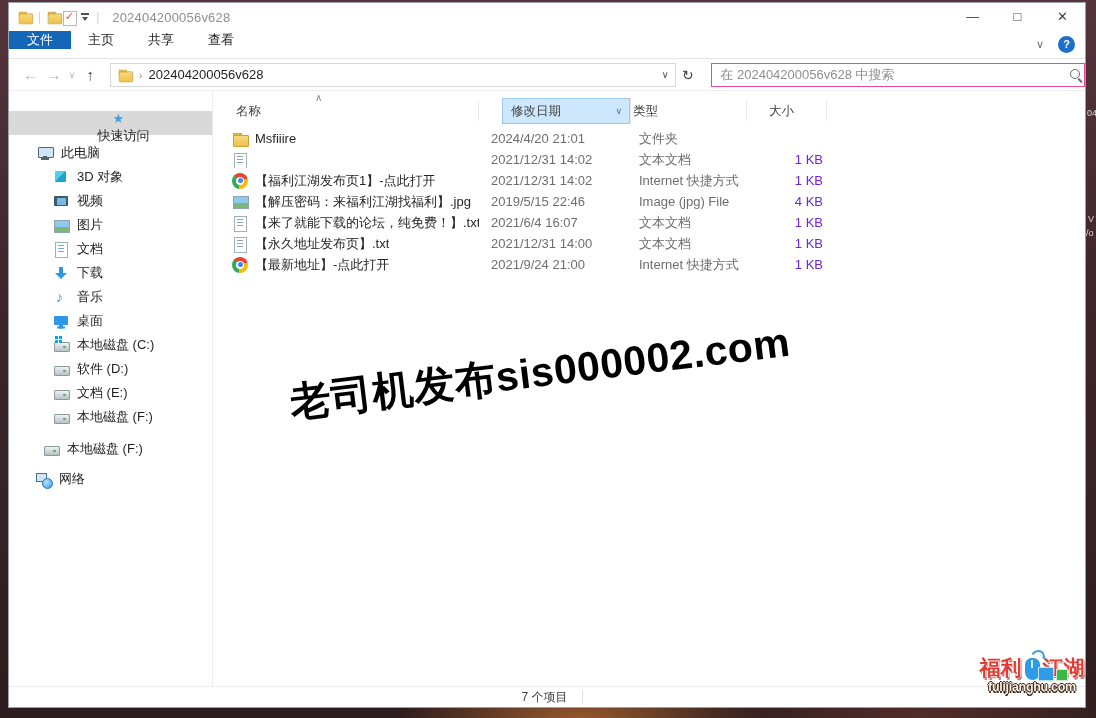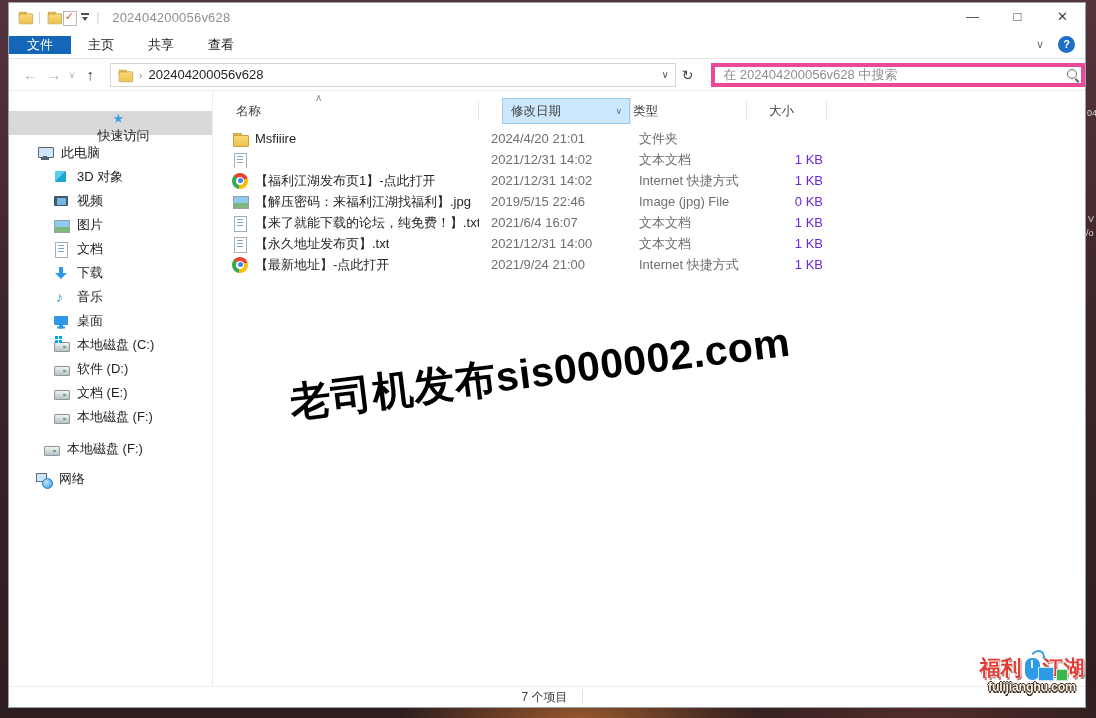--- a/index.html
+++ b/index.html
@@ -19,39 +19,39 @@
     background:#fff; border:1px solid #97a2ab; z-index:2; }
 
   
   .titlebar { height:28px; display:flex; align-items:center; padding-left:8px; }
   .qat-sep { color:#d0d0d0; font-size:12px; margin:0 5px; }
   .title-text { margin-left:8px; font-size:13px; color:#8f8f8f; letter-spacing:.2px; }
   .controls { margin-left:auto; display:flex; height:28px; }
   .ctl { width:45px; text-align:center; line-height:28px; font-size:13px; color:#404040; }
 
   
-  .tabs { height:28px; display:flex; align-items:center; border-bottom:1px solid #e4e4e4; }
+  .tabs { height:28px; display:flex; align-items:flex-start; border-bottom:1px solid #e4e4e4; }
   .tab { display:flex; align-items:center; padding:0 17px; font-size:13px; color:#1f1f1f; }
   .tab.active { background:#1467b8; color:#fff; padding:0 18px; }
   .ribbon-collapse { margin-left:auto; align-self:center; color:#6b6b6b; font-size:11px; padding:0 14px; }
   .help-btn { align-self:center; width:17px; height:17px; border-radius:50%; background:#1d70c8;
     color:#fff; font-size:11px; font-weight:bold; text-align:center; line-height:17px; margin-right:10px; }
 
   
   .addrbar { height:32px; display:flex; align-items:center; padding-left:10px; border-bottom:1px solid #eee; }
   .nav-glyph { width:24px; text-align:center; font-size:15px; color:#b0b0b0; }
   .nav-glyph.small { width:14px; font-size:9px; }
   .nav-glyph.dark { color:#3f3f3f; }
   .addressbox { margin-left:8px; width:588px; height:24px; border:1px solid #d6d6d6;
     display:flex; align-items:center; padding-left:6px; }
   .addressbox .crumb-sep { color:#8a8a8a; font-size:11px; margin:0 6px; }
   .addressbox .path { flex:1; font-size:13px; color:#1f1f1f; }
   .addressbox .dd { width:20px; text-align:center; color:#555; font-size:10px; }
   .refresh { width:24px; text-align:center; color:#3f3f3f; font-size:14px; }
-  .searchbox { margin-left:12px; width:388px; height:24px; border:4px solid #ec4899;
+  .searchbox { margin-left:12px; width:388px; height:24px; border:1px solid #ec4899;
     display:flex; align-items:center; }
   .searchbox input { flex:1; border:none; outline:none; padding-left:8px; font-size:13px;
     font-family:inherit; color:#444; background:transparent; }
   .searchbox input::placeholder { color:#8f8f8f; opacity:1; }
 
   
   .main { position:absolute; top:88px; left:0; right:0; bottom:21px; display:flex; }
   .sidebar { width:204px; border-right:1px solid #ededed; padding-top:20px; }
   .sb-item { height:24px; display:flex; align-items:center; font-size:13px; color:#1f1f1f; }
   .sb-item .ic { margin-right:8px; }
@@ -353,21 +353,21 @@
             <div class="cell-type">Internet 快捷方式</div>
             <div class="cell-size">1 KB</div>
           </div>
           <div class="frow">
             <div class="cell-name">
                 <span class="ic ic-image"></span>
                 <span class="nm">【解压密码：来福利江湖找福利】.jpg</span>
               </div>
             <div class="cell-date">2019/5/15 22:46</div>
             <div class="cell-type">Image (jpg) File</div>
-            <div class="cell-size">0 KB</div>
+            <div class="cell-size">4 KB</div>
           </div>
           <div class="frow">
             <div class="cell-name">
                 <span class="ic ic-text"></span>
                 <span class="nm">【来了就能下载的论坛，纯免费！】.txt</span>
               </div>
             <div class="cell-date">2021/6/4 16:07</div>
             <div class="cell-type">文本文档</div>
             <div class="cell-size">1 KB</div>
           </div>

